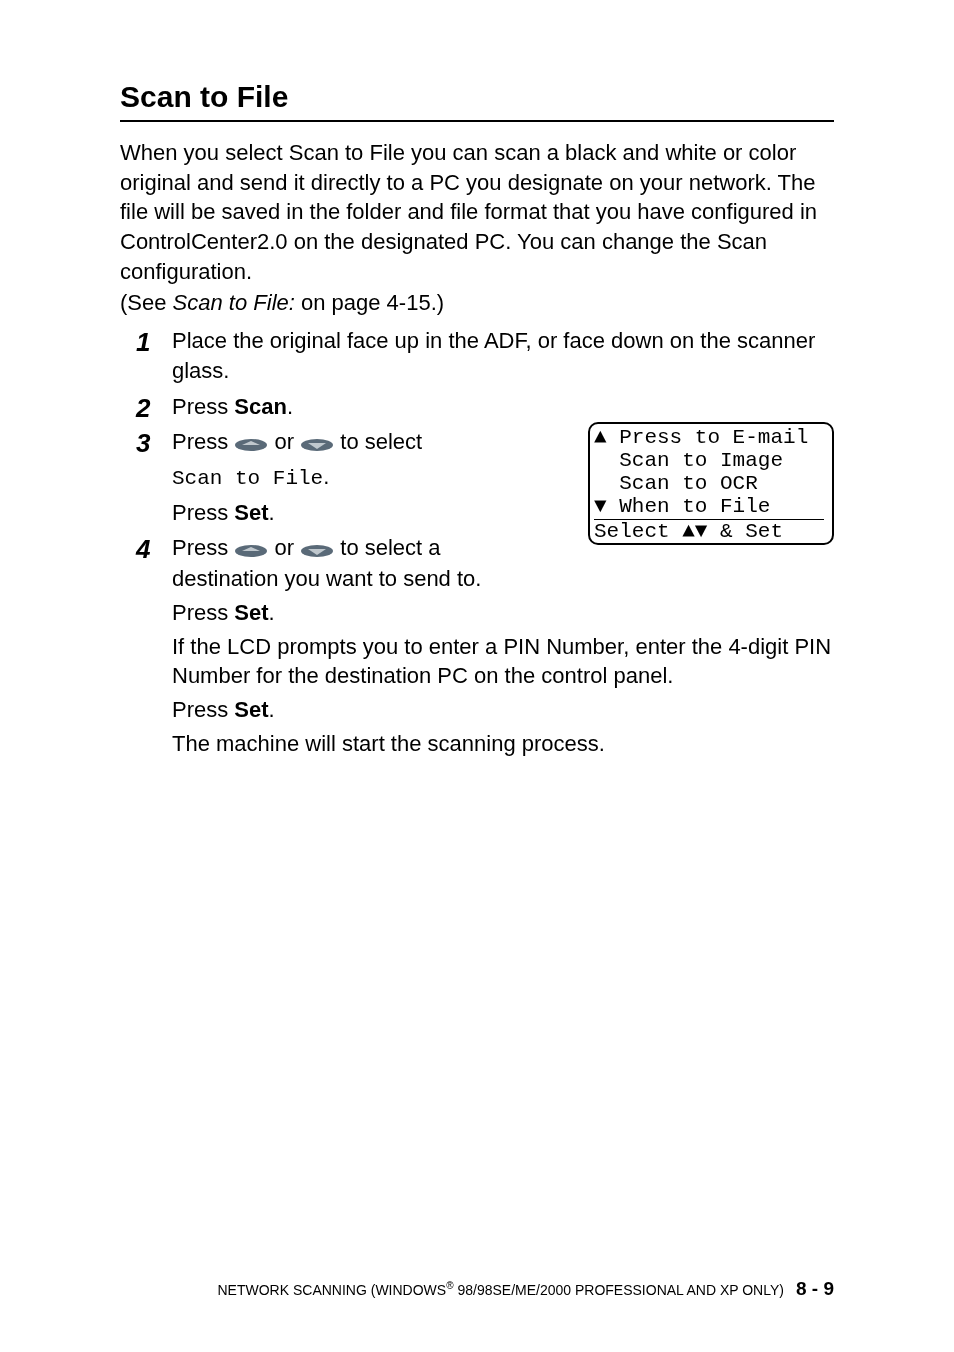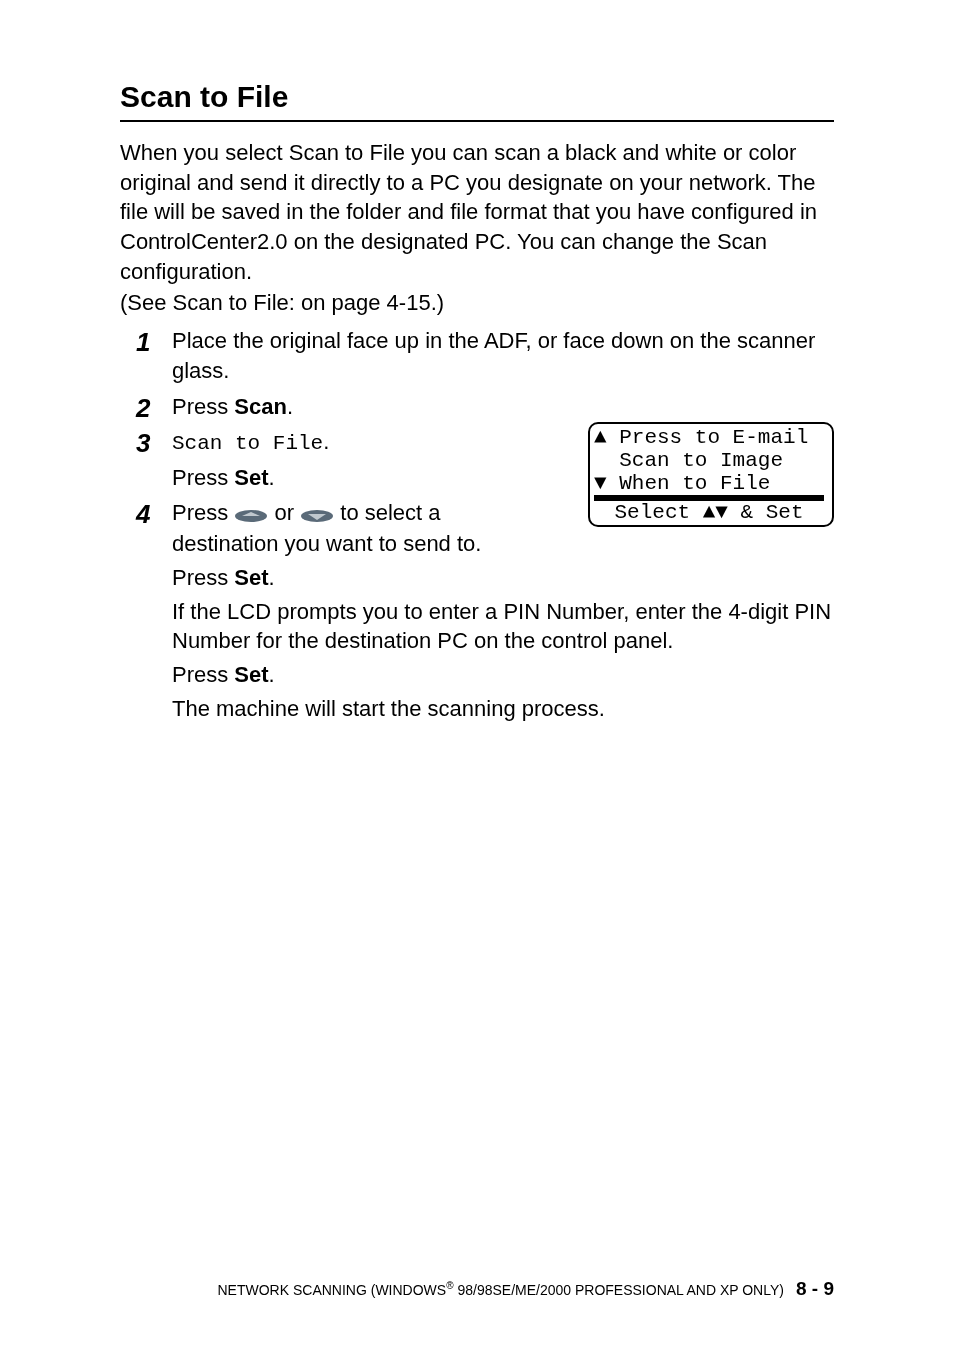--- a/index.html
+++ b/index.html
@@ -26,20 +26,21 @@
       font-size: 22px;
       line-height: 1.35;
       margin-bottom: 2px;
     }
     .see-ref {
       font-size: 22px;
       line-height: 1.35;
       margin-bottom: 8px;
     }
     .see-ref .italic {
+      font-style: italic;
       margin-top: 24px;
     }
     .steps {
       margin-left: 16px;
     }
     .step {
       display: flex;
       align-items: flex-start;
       margin-bottom: 2px;
     }
@@ -89,24 +90,23 @@
       font-family: "Courier New", Courier, monospace;
       font-size: 21px;
       line-height: 1.1;
       width: 230px;
       background: white;
     }
     .lcd-row {
       white-space: pre;
     }
     .lcd-last {
-      border-top: 6px solid #000000;
+      border-top: 1px solid #000000;
       padding-top: 0px;
       margin-top: 0px;
-      text-align: center;
     }
     .footer {
       position: absolute;
       bottom: 52px;
       left: 120px;
       right: 120px;
       font-size: 14px;
       text-align: right;
       font-family: Arial, Helvetica, sans-serif;
     }
@@ -148,20 +148,29 @@
           <p>
             <span>Press </span><span class="bold">Scan</span><span>.</span>
           </p>
         </div>
       </div>
 
       <div class="step">
         <div class="step-num">3</div>
         <div class="step-body" style="max-width:300px;">
           <p>
+            <span>Press </span><span class="arrow-icon"><svg width="34" height="16">
+                  <ellipse cx="17" cy="8" rx="16" ry="6" fill="#5a6a78"></ellipse>
+                  <path d="M8 8 L17 4 L26 8 Z" fill="#c0c8ce"></path>
+                </svg></span><span> or </span><span class="arrow-icon"><svg width="34" height="16">
+                  <ellipse cx="17" cy="8" rx="16" ry="6" fill="#5a6a78"></ellipse>
+                  <path d="M8 6 L17 12 L26 6 Z" fill="#c0c8ce"></path>
+                </svg></span><span> to select</span>
+          </p>
+          <p>
             <span class="mono">Scan to File</span><span>.</span>
           </p>
           <p>
             <span>Press </span><span class="bold">Set</span><span>.</span>
           </p>
         </div>
       </div>
 
       <div class="step">
         <div class="step-num">4</div>
@@ -184,20 +193,21 @@
           </p>
           <p>The machine will start the scanning process.</p>
         </div>
       </div>
 
     </div>
 
     <div class="lcd-box" style="top:96px;">
       <div class="lcd-row">▲ Press to E-mail</div>
       <div class="lcd-row">  Scan to Image</div>
+      <div class="lcd-row">  Scan to OCR</div>
       <div class="lcd-row">▼ When to File</div>
       <div class="lcd-row lcd-last">Select ▲▼ &amp; Set</div>
     </div>
   </div>
 </div>
 
 <div class="footer">
   <span>NETWORK SCANNING (WINDOWS</span><span class="sup">®</span><span> 98/98SE/ME/2000 PROFESSIONAL AND XP ONLY)</span><span class="pagenum">8 - 9</span>
 </div>
 

